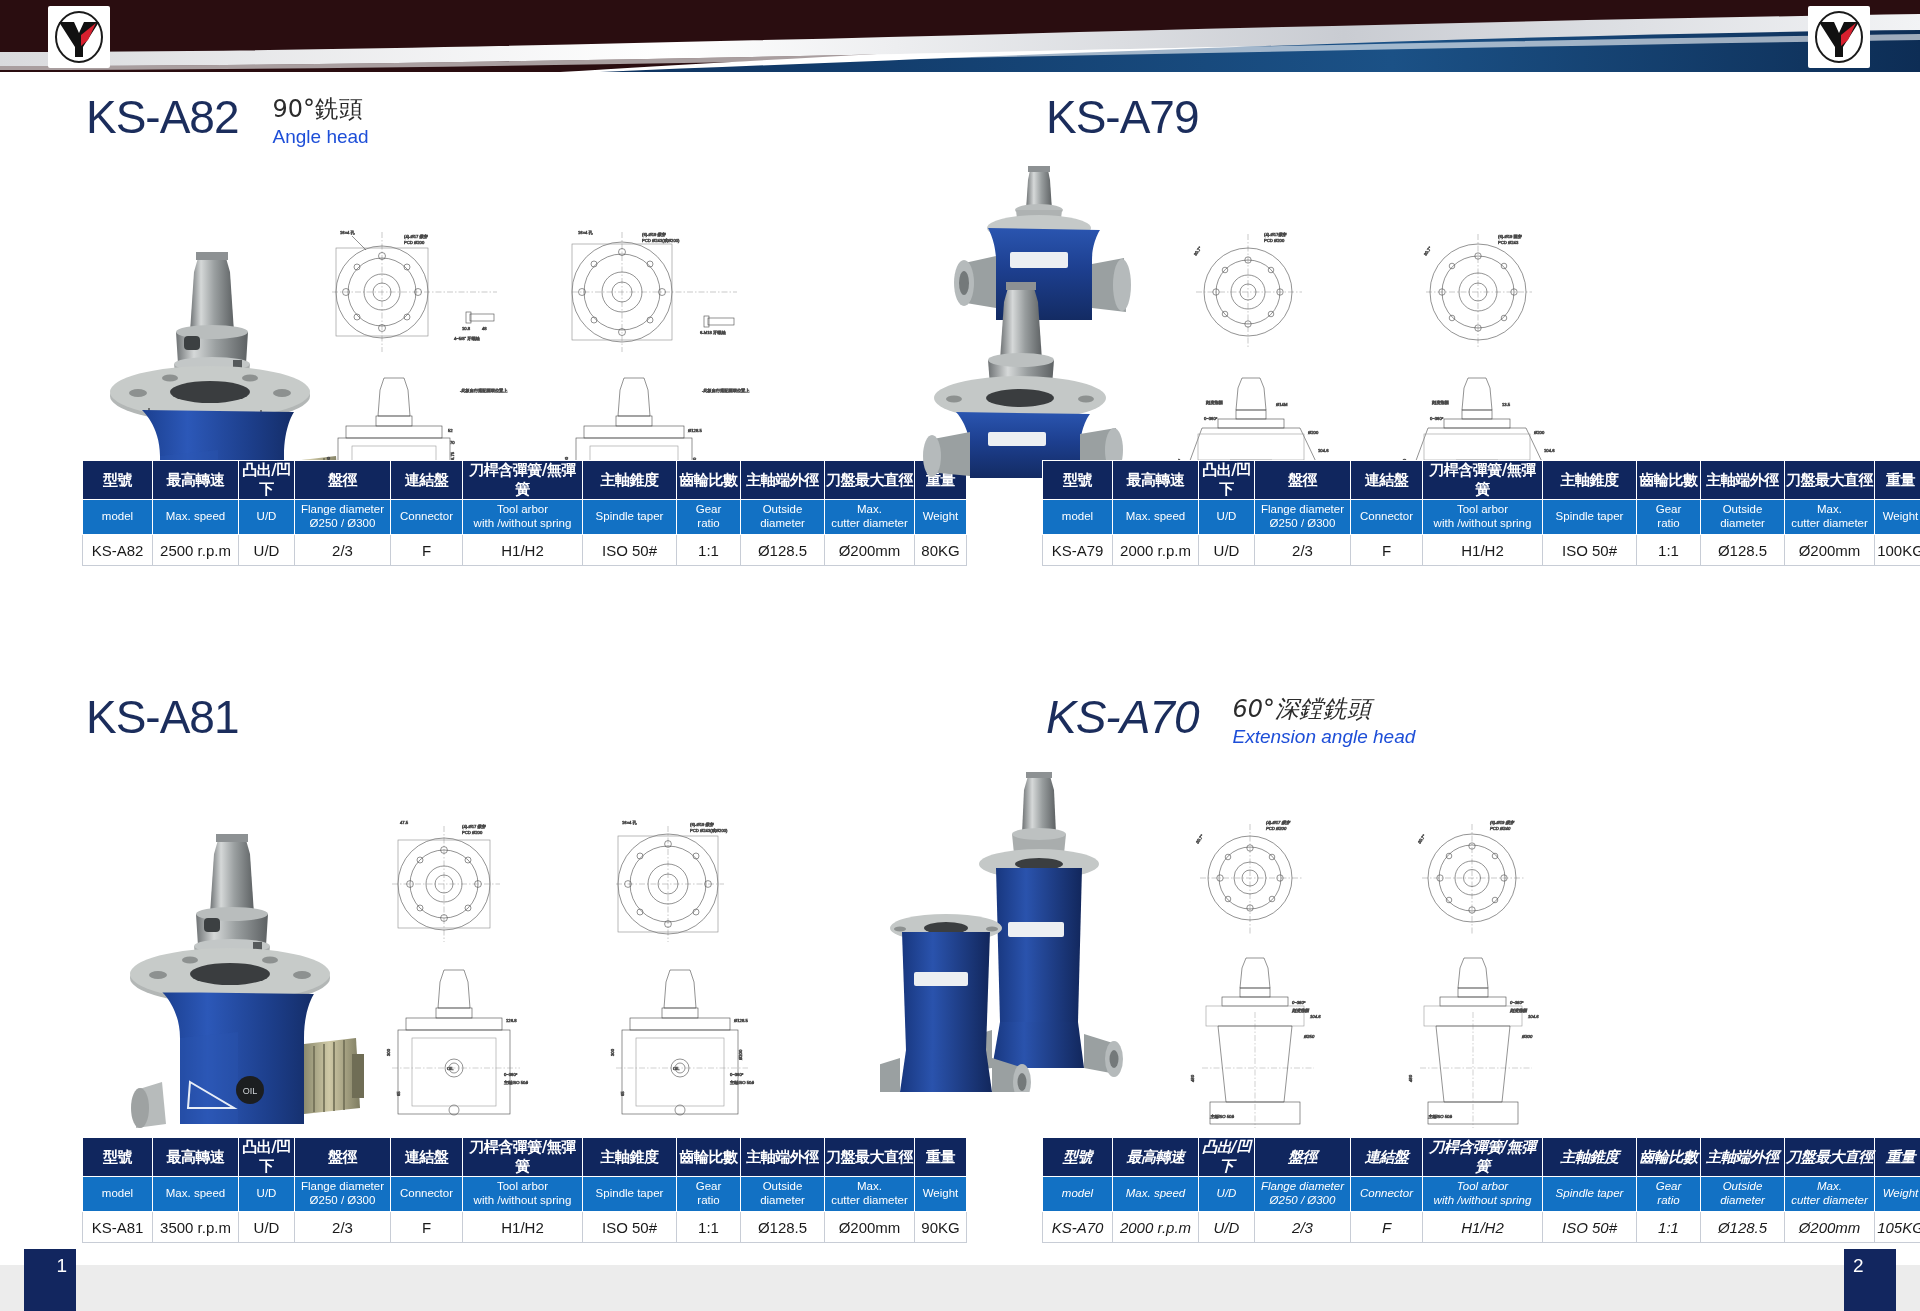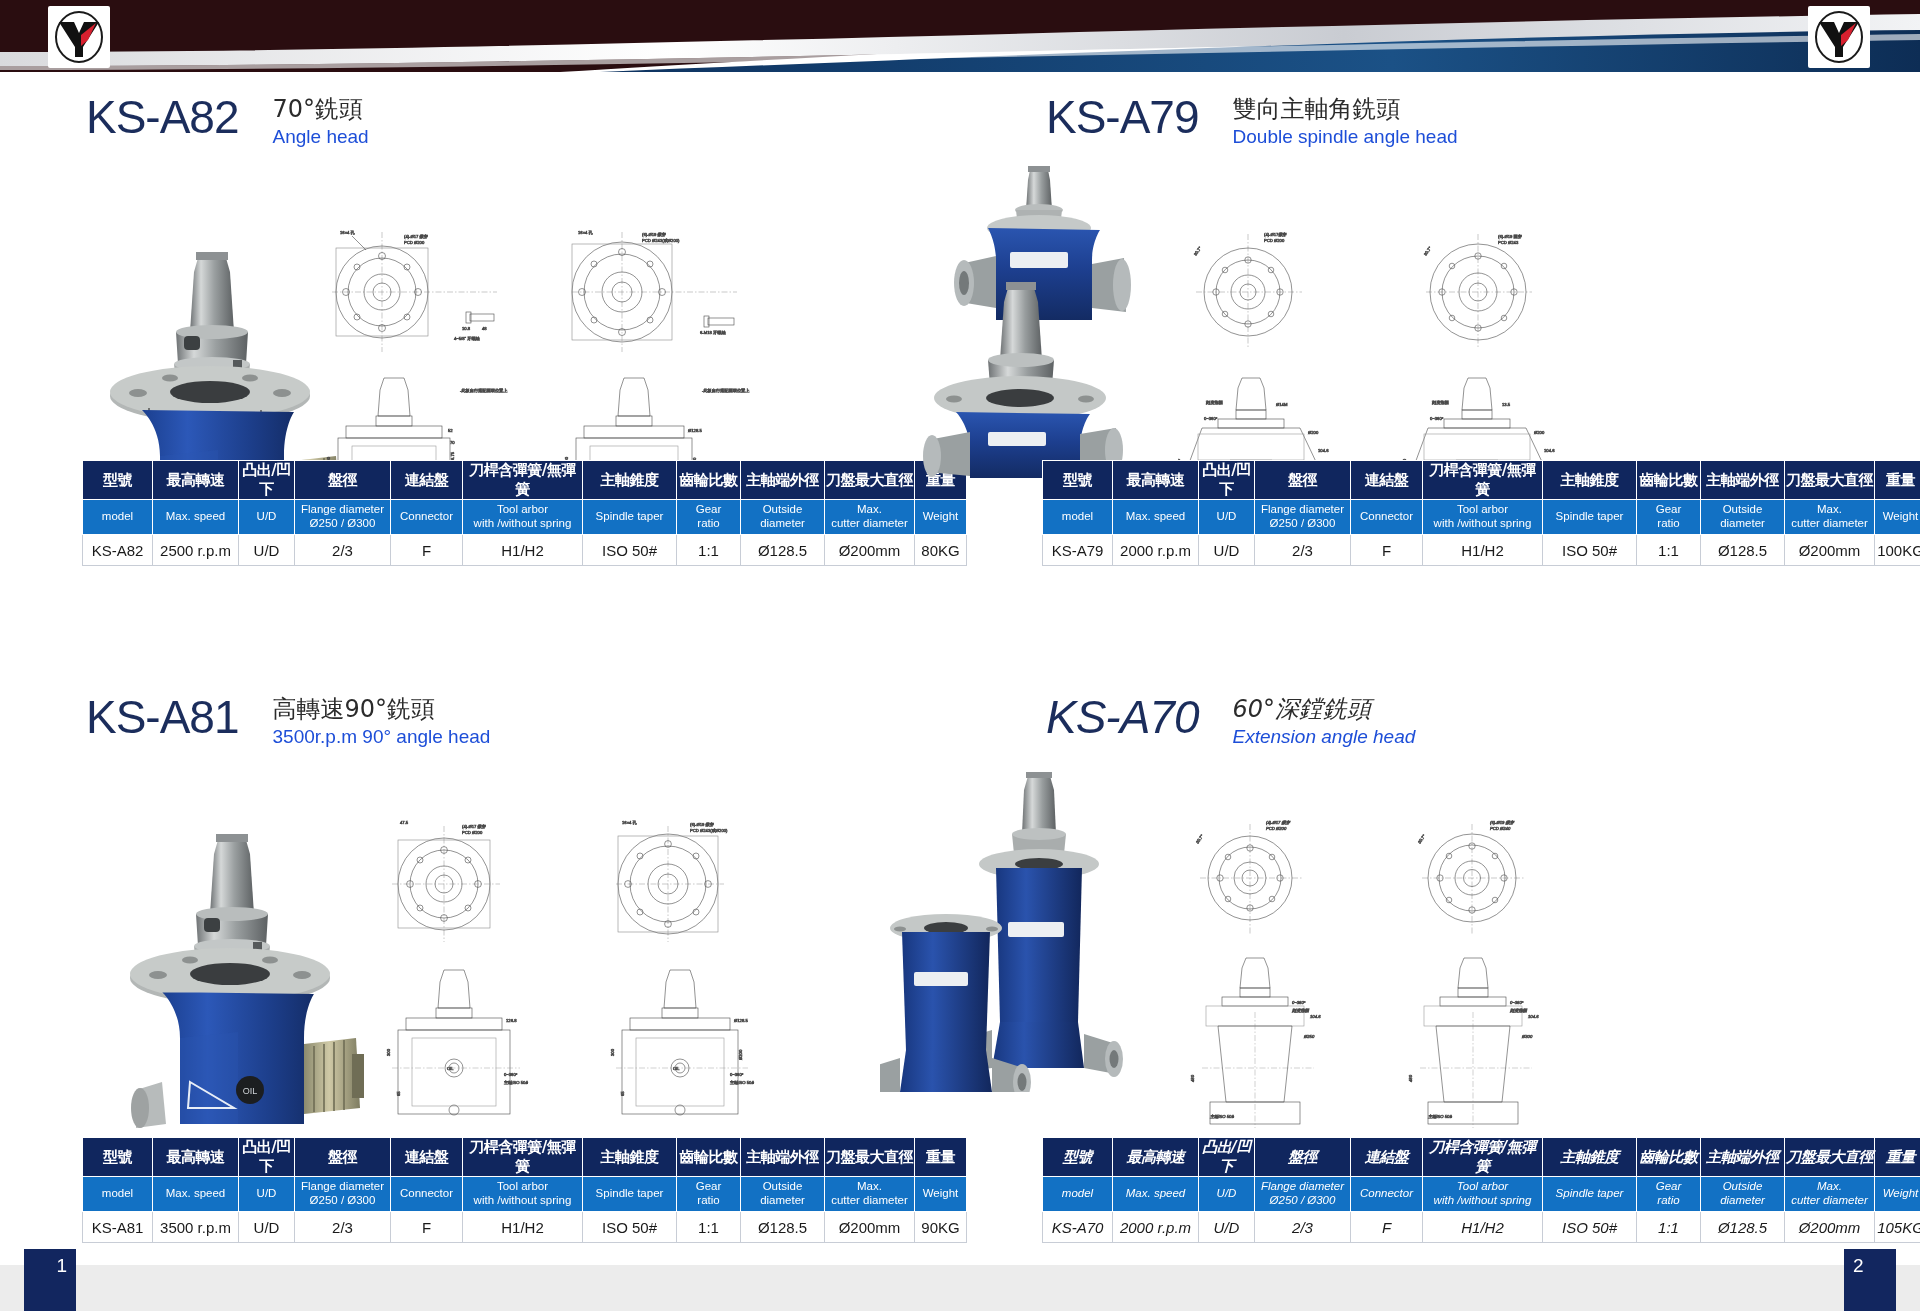--- a/index.html
+++ b/index.html
@@ -123,21 +123,21 @@
     <path d="M7,13 L22,13 L27,24 L32,13 L47,13 L31,38 L31,48 L23,48 L23,38 Z" fill="#111111"></path>
     <path d="M29,26 L44,14 L36,31 L29,37 Z" fill="#d8202f"></path>
   </svg>
 </div>
 
 <div class="panel panel-tl">
 
   <div class="title-row">
     <div class="model-code">KS-A82</div>
     <div class="title-names">
-      <div class="title-zh">70°銑頭</div>
+      <div class="title-zh">90°銑頭</div>
       <div class="title-en">Angle head</div>
     </div>
   </div>
 
   <div class="photo" style="left:58px;top:178px;">
     <svg width="250" height="300" viewBox="0 0 250 300" xmlns="http://www.w3.org/2000/svg">
       <defs>
         <linearGradient id="steelA" x1="0" y1="0" x2="1" y2="0">
           <stop offset="0%" stop-color="#6e7274"></stop>
             <stop offset="25%" stop-color="#d5d8d8"></stop>
@@ -375,24 +375,20 @@
       <td>80KG</td>
     </tr>
   </tbody>
     </table>
 </div>
 
 <div class="panel panel-tr">
 
   <div class="title-row">
     <div class="model-code">KS-A79</div>
-    <div class="title-names">
-      <div class="title-zh">雙向主軸角銑頭</div>
-      <div class="title-en">Double spindle angle head</div>
-    </div>
   </div>
 
   <div class="photo" style="left:-100px;top:80px;">
     <svg width="320" height="330" viewBox="0 0 320 330" xmlns="http://www.w3.org/2000/svg">
       <defs>
         <linearGradient id="steelB" x1="0" y1="0" x2="1" y2="0">
           <stop offset="0%" stop-color="#6e7274"></stop>
             <stop offset="30%" stop-color="#d6d9d9"></stop>
           <stop offset="60%" stop-color="#989d9e"></stop>
             <stop offset="100%" stop-color="#5d6163"></stop>
@@ -583,24 +579,20 @@
       <td>100KG</td>
     </tr>
   </tbody>
     </table>
 </div>
 
 <div class="panel panel-bl">
 
   <div class="title-row">
     <div class="model-code">KS-A81</div>
-    <div class="title-names">
-      <div class="title-zh">高轉速90°銑頭</div>
-      <div class="title-en">3500r.p.m 90° angle head</div>
-    </div>
   </div>
 
   <div class="photo" style="left:78px;top:160px;">
     <svg width="250" height="300" viewBox="0 0 250 300" xmlns="http://www.w3.org/2000/svg">
       <defs>
         <linearGradient id="steelC" x1="0" y1="0" x2="1" y2="0">
           <stop offset="0%" stop-color="#6e7274"></stop>
             <stop offset="25%" stop-color="#d5d8d8"></stop>
           <stop offset="55%" stop-color="#9ba0a1"></stop>
             <stop offset="100%" stop-color="#5d6163"></stop>

